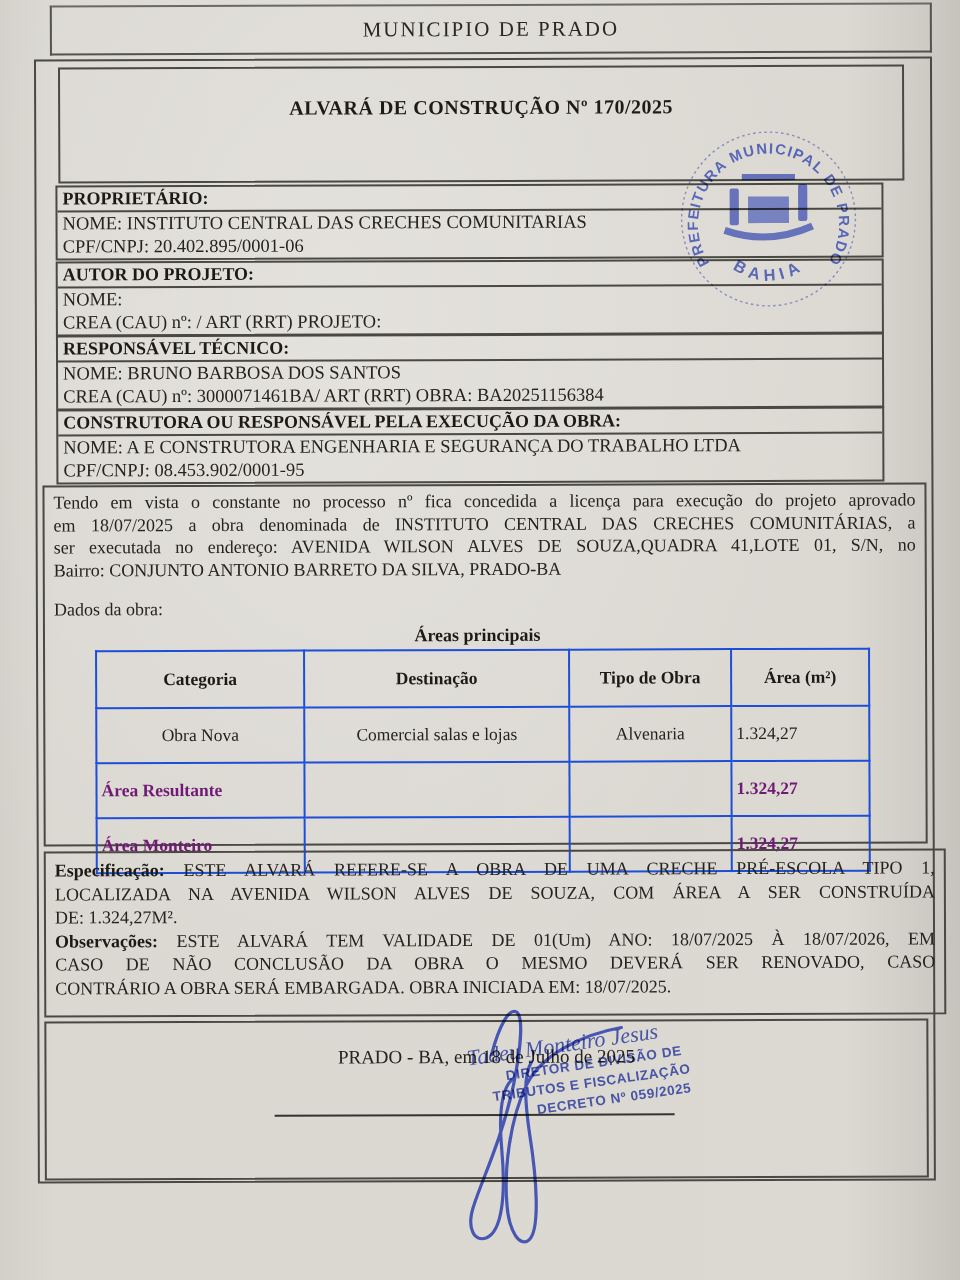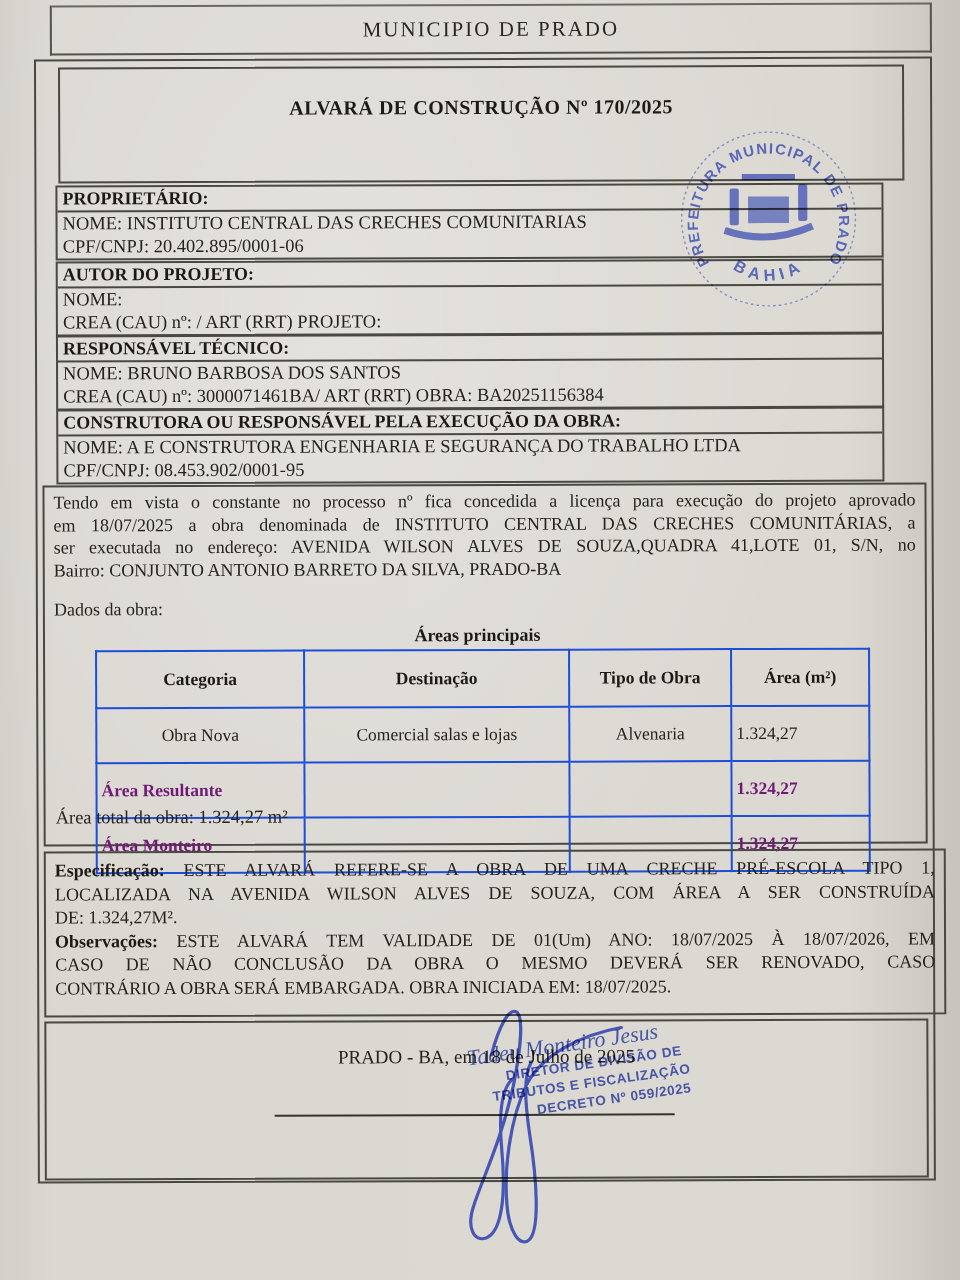--- a/index.html
+++ b/index.html
@@ -137,21 +137,20 @@
               <td class="r">1.324,27</td>
             </tr>
             <tr class="boldrow">
               <td>Área Monteiro</td>
               <td></td>
               <td></td>
               <td class="r">1.324,27</td>
             </tr>
           </tbody>
         </table>
-        <div class="area-total">Área total da obra: 1.324,27 m²</div>
       </div>
 
       <div class="bigbox spec" style="top:790px;height:150px;">
         <div class="ln just"><span class="b">Especificação:</span><span> ESTE ALVARÁ REFERE-SE A OBRA DE UMA CRECHE PRÉ-ESCOLA TIPO 1,</span></div>
         <div class="ln just">LOCALIZADA NA AVENIDA WILSON ALVES DE SOUZA, COM ÁREA A SER CONSTRUÍDA</div>
         <div class="ln">DE: 1.324,27M².</div>
         <div class="ln just"><span class="b">Observações:</span><span> ESTE ALVARÁ TEM VALIDADE DE 01(Um) ANO: 18/07/2025 À 18/07/2026, EM</span></div>
         <div class="ln just">CASO DE NÃO CONCLUSÃO DA OBRA O MESMO DEVERÁ SER RENOVADO, CASO</div>
         <div class="ln">CONTRÁRIO A OBRA SERÁ EMBARGADA. OBRA INICIADA EM: 18/07/2025.</div>
       </div>

